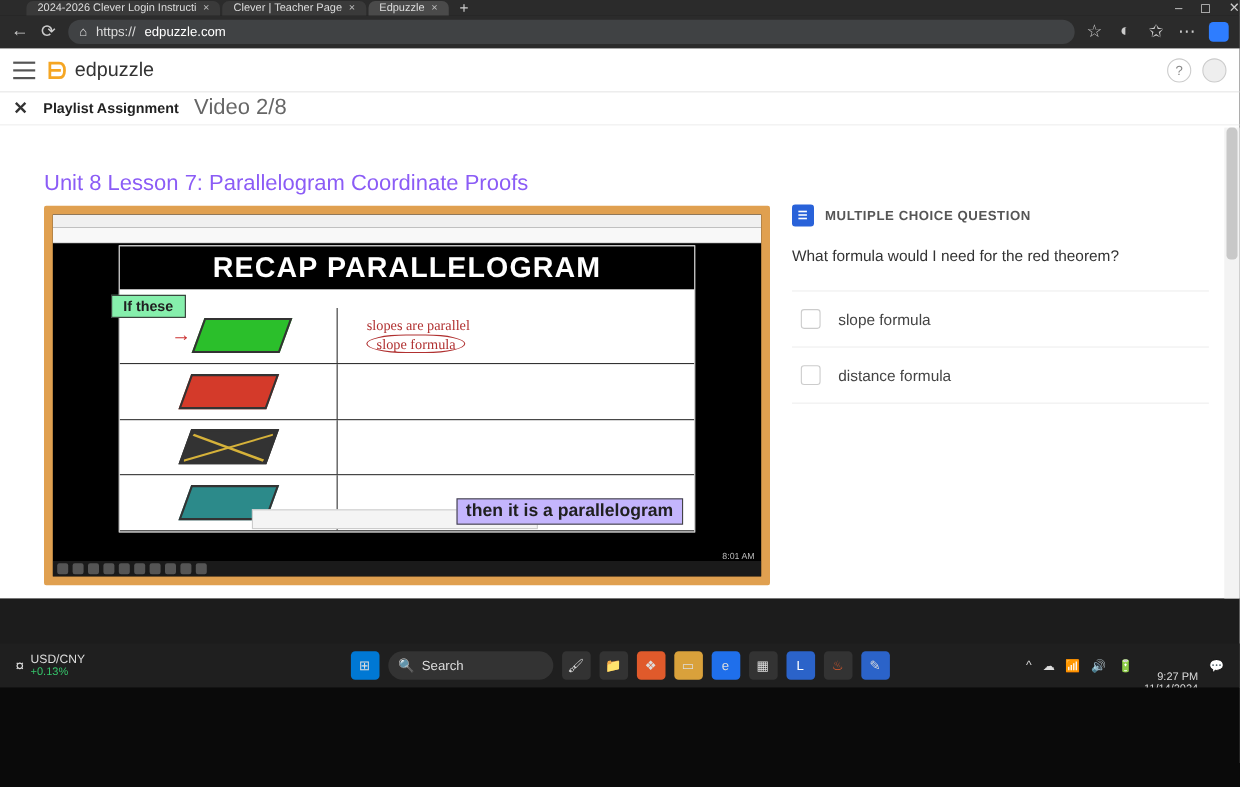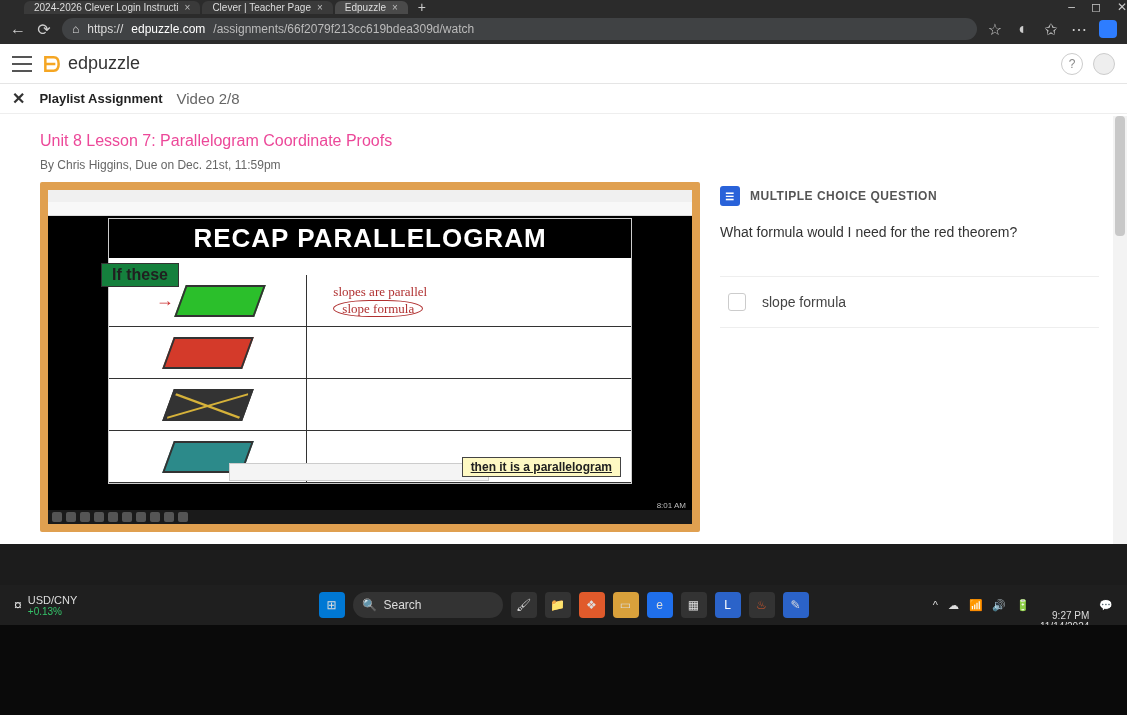--- a/index.html
+++ b/index.html
@@ -25,60 +25,60 @@
   .hamburger span { height: 2px; background: #555; }
   .ep-logo { display: flex; align-items: center; gap: 6px; font-size: 18px; color: #333; }
   .ep-logo svg { width: 20px; height: 20px; }
   .ep-header .spacer { flex: 1; }
   .help-ico, .avatar { width: 22px; height: 22px; border-radius: 50%; border: 1px solid #ccc; display: flex; align-items: center; justify-content: center; font-size: 12px; color: #888; }
   .avatar { background: #eee; }
 
   .subheader { height: 30px; display: flex; align-items: center; padding: 0 12px; gap: 14px; border-bottom: 1px solid #eee; }
   .close-x { font-size: 16px; color: #333; font-weight: bold; }
   .pl-title { font-size: 13px; font-weight: 600; color: #222; }
-  .pl-sub { font-size: 15px; color: #666; }
+  .pl-sub { font-size: 20px; color: #666; }
 
   .content { flex: 1; display: flex; padding: 18px 28px 12px 40px; gap: 20px; overflow: hidden; }
   .left-col { width: 660px; display: flex; flex-direction: column; }
-  .lesson-title { font-size: 16px; color: #ec4899; margin-bottom: 8px; }
+  .lesson-title { font-size: 20px; color: #8b5cf6; margin-bottom: 8px; margin-top: 24px; }
   .byline { font-size: 12px; color: #666; margin-bottom: 10px; }
 
   .video-frame { background: #e0a050; padding: 8px; border-radius: 2px; position: relative; flex: 1; }
   .video-inner { background: #000; height: 100%; position: relative; overflow: hidden; }
   .inner-browser-bar { background: #f0f0f0; height: 12px; }
   .inner-browser-bar2 { background: #f8f8f8; height: 14px; border-bottom: 1px solid #ddd; }
   .slide { position: absolute; top: 28px; left: 60px; right: 60px; bottom: 40px; background: #fff; border: 1px solid #ccc; }
   .slide-titlebar { background: #000; color: #fff; text-align: center; font-weight: 900; font-size: 26px; padding: 4px 0; letter-spacing: 1px; font-family: Impact, "Arial Black", sans-serif; }
-  .if-these { position: absolute; top: 44px; left: -8px; background: #15803d; border: 1px solid #333; padding: 2px 10px; font-weight: bold; font-size: 16px; z-index: 2; }
+  .if-these { position: absolute; top: 44px; left: -8px; background: #86efac; border: 1px solid #333; padding: 2px 10px; font-weight: bold; font-size: 13px; z-index: 2; }
   .grid { position: absolute; top: 56px; left: 0; right: 0; bottom: 0; }
   .grow { height: 25%; border-bottom: 1px solid #333; display: flex; }
   .gcell-l { width: 38%; border-right: 1px solid #333; display: flex; align-items: center; justify-content: center; }
   .gcell-r { flex: 1; display: flex; align-items: center; padding-left: 10px; }
   .para { width: 80px; height: 32px; transform: skewX(-20deg); border: 2px solid #333; }
   .para.green { background: #2bbf2b; }
   .para.red { background: #d43a2a; }
   .para.x { background: #333; position: relative; }
   .para.x::before, .para.x::after { content: ""; position: absolute; left: 0; right: 0; top: 50%; height: 2px; background: #d6b23a; }
   .para.x::before { transform: rotate(18deg); }
   .para.x::after { transform: rotate(-18deg); }
   .para.teal { background: #2c8a8a; }
   .arrow-in { color: #c33; font-size: 18px; margin-right: 6px; }
   .handw { font-family: "Comic Sans MS", cursive; color: #b03030; font-size: 13px; line-height: 1.2; margin-left: 16px; }
   .handw .oval { border: 1.5px solid #b03030; border-radius: 50%/60%; padding: 0 8px; display: inline-block; }
-  .then-label { position: absolute; bottom: 6px; right: 10px; background: #fef9c3; border: 1px solid #444; padding: 2px 8px; font-size: 12px; font-weight: bold; text-decoration: underline; }
+  .then-label { position: absolute; bottom: 6px; right: 10px; background: #c4b5fd; border: 1px solid #444; padding: 2px 8px; font-size: 16px; font-weight: bold; }
   .toolbar-float { position: absolute; bottom: 2px; left: 120px; width: 260px; height: 18px; background: #f4f4f4; border: 1px solid #ccc; }
   .wm-time { position: absolute; bottom: 6px; right: 6px; color: #bbb; font-size: 8px; text-align: right; line-height: 1; }
   .taskbar-in { position: absolute; bottom: 0; left: 0; right: 0; height: 14px; background: #1a1a1a; display: flex; align-items: center; gap: 4px; padding: 0 4px; }
   .taskbar-in .dot { width: 10px; height: 10px; border-radius: 2px; background: #555; }
 
   .right-col { flex: 1; padding-top: 54px; }
   .q-header { display: flex; align-items: center; gap: 10px; font-size: 12px; letter-spacing: .5px; color: #555; font-weight: 600; margin-bottom: 18px; }
   .q-icon { width: 20px; height: 20px; background: #2962d9; border-radius: 3px; display: flex; align-items: center; justify-content: center; }
   .q-icon span { color: #fff; font-size: 10px; }
-  .q-text { font-size: 14px; color: #333; margin-bottom: 36px; }
+  .q-text { font-size: 14px; color: #333; margin-bottom: 24px; }
   .answers { border-top: 1px solid #eee; }
   .ans { display: flex; align-items: center; gap: 16px; padding: 16px 8px; border-bottom: 1px solid #eee; cursor: pointer; }
   .ans .box { width: 18px; height: 18px; border: 1.5px solid #ccc; border-radius: 3px; }
   .ans .lab { font-size: 14px; color: #444; }
   .actions { display: flex; align-items: center; justify-content: space-between; padding: 18px 8px 0; }
   .rewatch { font-size: 13px; color: #333; cursor: pointer; }
   .submit { background: #eee; color: #aaa; border: none; padding: 8px 22px; border-radius: 4px; font-size: 13px; }
   .page-scroll { position: absolute; right: 0; top: 72px; bottom: 0; width: 14px; background: #f3f3f3; }
   .page-scroll .thumb { position: absolute; top: 0; left: 2px; right: 2px; height: 120px; background: #c8c8c8; border-radius: 4px; }
 
@@ -118,21 +118,20 @@
     <span>✕</span>
   </div>
 </div>
 <div class="addrbar">
   <span class="ico">←</span>
   <span class="ico">⟳</span>
   <div class="url-field">
     <span>⌂</span>
     <span>https://</span>
       <span class="host">edpuzzle.com</span>
-      <span class="path">/assignments/66f2079f213cc619bdea309d/watch</span>
   </div>
   <div class="right-icons">
     <span class="ico">☆</span>
     <span class="ico">◐</span>
     <span class="ico">✩</span>
     <span class="ico">⋯</span>
     <span class="ext-icon"></span>
   </div>
 </div>
 
@@ -157,21 +156,20 @@
   </div>
   <div class="subheader">
     <span class="close-x">✕</span>
     <span class="pl-title">Playlist Assignment</span>
     <span class="pl-sub">Video 2/8</span>
   </div>
 
   <div class="content">
     <div class="left-col">
       <div class="lesson-title">Unit 8 Lesson 7: Parallelogram Coordinate Proofs</div>
-      <div class="byline">By Chris Higgins, Due on Dec. 21st, 11:59pm</div>
       <div class="video-frame">
         <div class="video-inner">
           <div class="inner-browser-bar"></div>
           <div class="inner-browser-bar2"></div>
           <div class="slide">
             <div class="slide-titlebar">RECAP PARALLELOGRAM</div>
             <div class="if-these">If these</div>
             <div class="grid">
               <div class="grow">
                 <div class="gcell-l">
@@ -229,20 +227,24 @@
         <div class="q-icon">
             <span>☰</span>
           </div>
         <span>MULTIPLE CHOICE QUESTION</span>
       </div>
       <div class="q-text">What formula would I need for the red theorem?</div>
       <div class="answers">
         <div class="ans">
           <div class="box"></div>
           <div class="lab">slope formula</div>
+        </div>
+        <div class="ans">
+          <div class="box"></div>
+          <div class="lab">distance formula</div>
         </div>
       </div>
     </div>
   </div>
   <div class="page-scroll">
       <div class="thumb"></div>
     </div>
 </div>
 
 <div class="win-taskbar">

